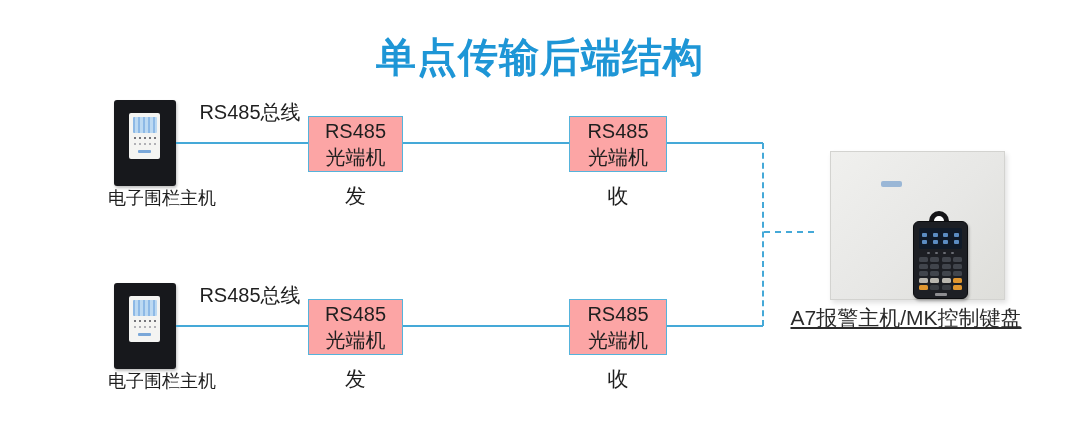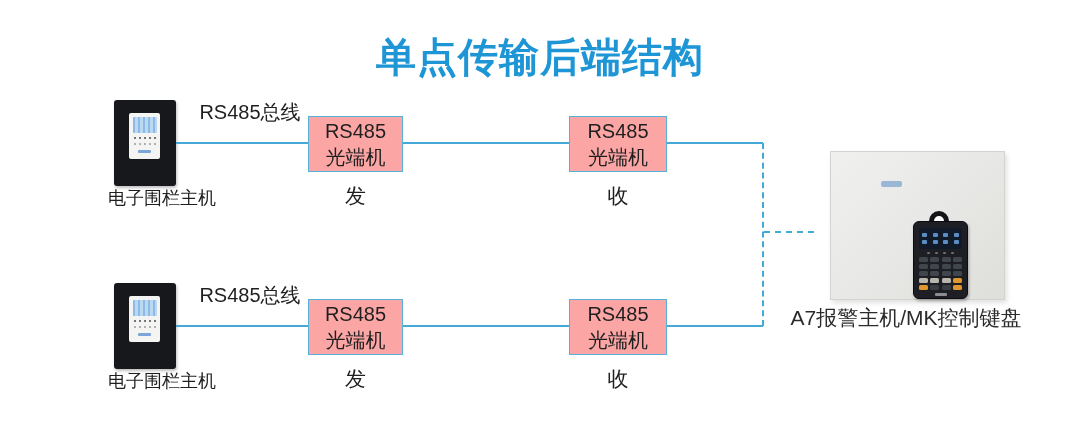--- a/index.html
+++ b/index.html
@@ -69,21 +69,21 @@
   .kp-menu{display:flex;justify-content:center;gap:5px;margin-top:3px;}
   .kp-menu i{width:3px;height:2px;background:#6a6d73;border-radius:1px;}
   .kp-keys{display:flex;flex-direction:column;gap:2px;margin:3px 5px 0;}
   .kp-keys .krow{display:flex;justify-content:space-between;}
   .kp-keys .krow i{width:9px;height:5px;background:#41454c;border-radius:1.5px;}
   .kp-keys .krow.light i{background:#b9b6ae;}
   .kp-keys .krow.light i.org{background:#e0962f;}
   .kp-keys .krow.bottom i{background:#3a3d42;}
   .kp-keys .krow.bottom i.org{background:#e0962f;}
   .kp-brand{margin:3px auto 0;width:12px;height:3px;background:#8d8d90;border-radius:1px;}
-  .a7-label{position:absolute;left:786px;top:304px;width:240px;text-align:center;font-size:21px;color:#2b2b2b;}
+  .a7-label{position:absolute;left:786px;top:304px;width:240px;text-align:center;font-size:21px;color:#2b2b2b;text-decoration:underline;}
 </style>
 </head>
 <body>
 
 <div class="stage">
 
   <div class="title">单点传输后端结构</div>
 
   <div class="row r0">
     <div class="device">

